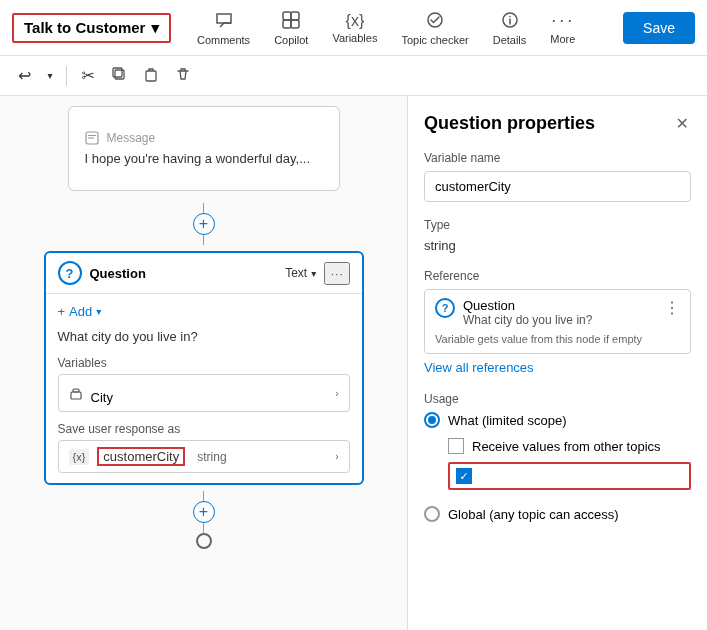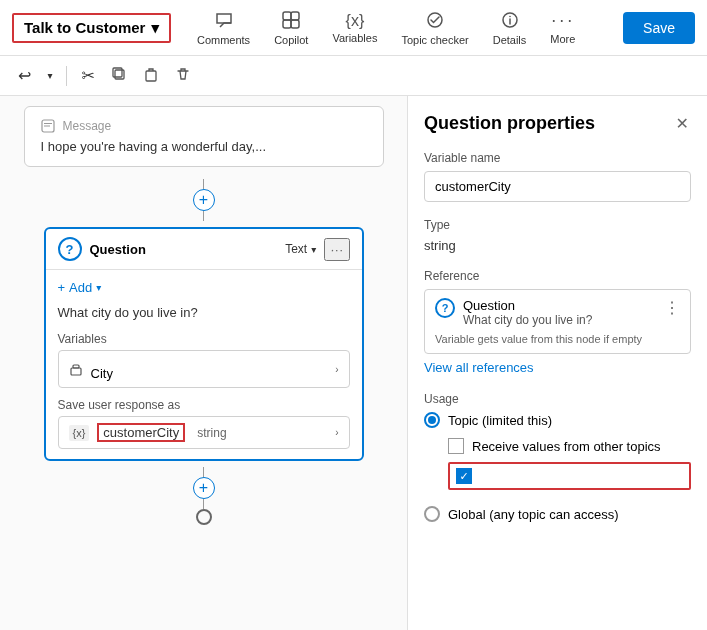--- a/index.html
+++ b/index.html
@@ -90,22 +90,22 @@
       position: relative;
       overflow: hidden;
       padding: 10px;
     }
 
     
     .message-node {
       background: white;
       border: 1px solid #d0d0d0;
       border-radius: 6px;
-      padding: 12px 16px;
-      width: 360px;
+      padding: 24px 16px;
+      width: 272px;
       margin: 0 auto;
       position: relative;
       font-size: 13px;
       color: #333;
     }
     .node-header {
       display: flex;
       align-items: center;
       gap: 8px;
       color: #999;
@@ -574,21 +574,21 @@
         <div class="ref-note">Variable gets value from this node if empty</div>
       </div>
       <a class="view-link">View all references</a>
     </div>
 
     <div class="prop-section usage-section">
       <div class="prop-label">Usage</div>
 
       <div class="radio-option">
         <div class="radio-circle selected"></div>
-        <span class="radio-label">Topic (limited this)</span>
+        <span class="radio-label">What (limited scope)</span>
       </div>
 
       <div class="checkbox-group">
 
         <div class="checkbox-option">
           <div class="checkbox"></div>
           <span class="checkbox-label">Receive values from other topics</span>
         </div>
 
         <div class="checkbox-checked-highlight">

